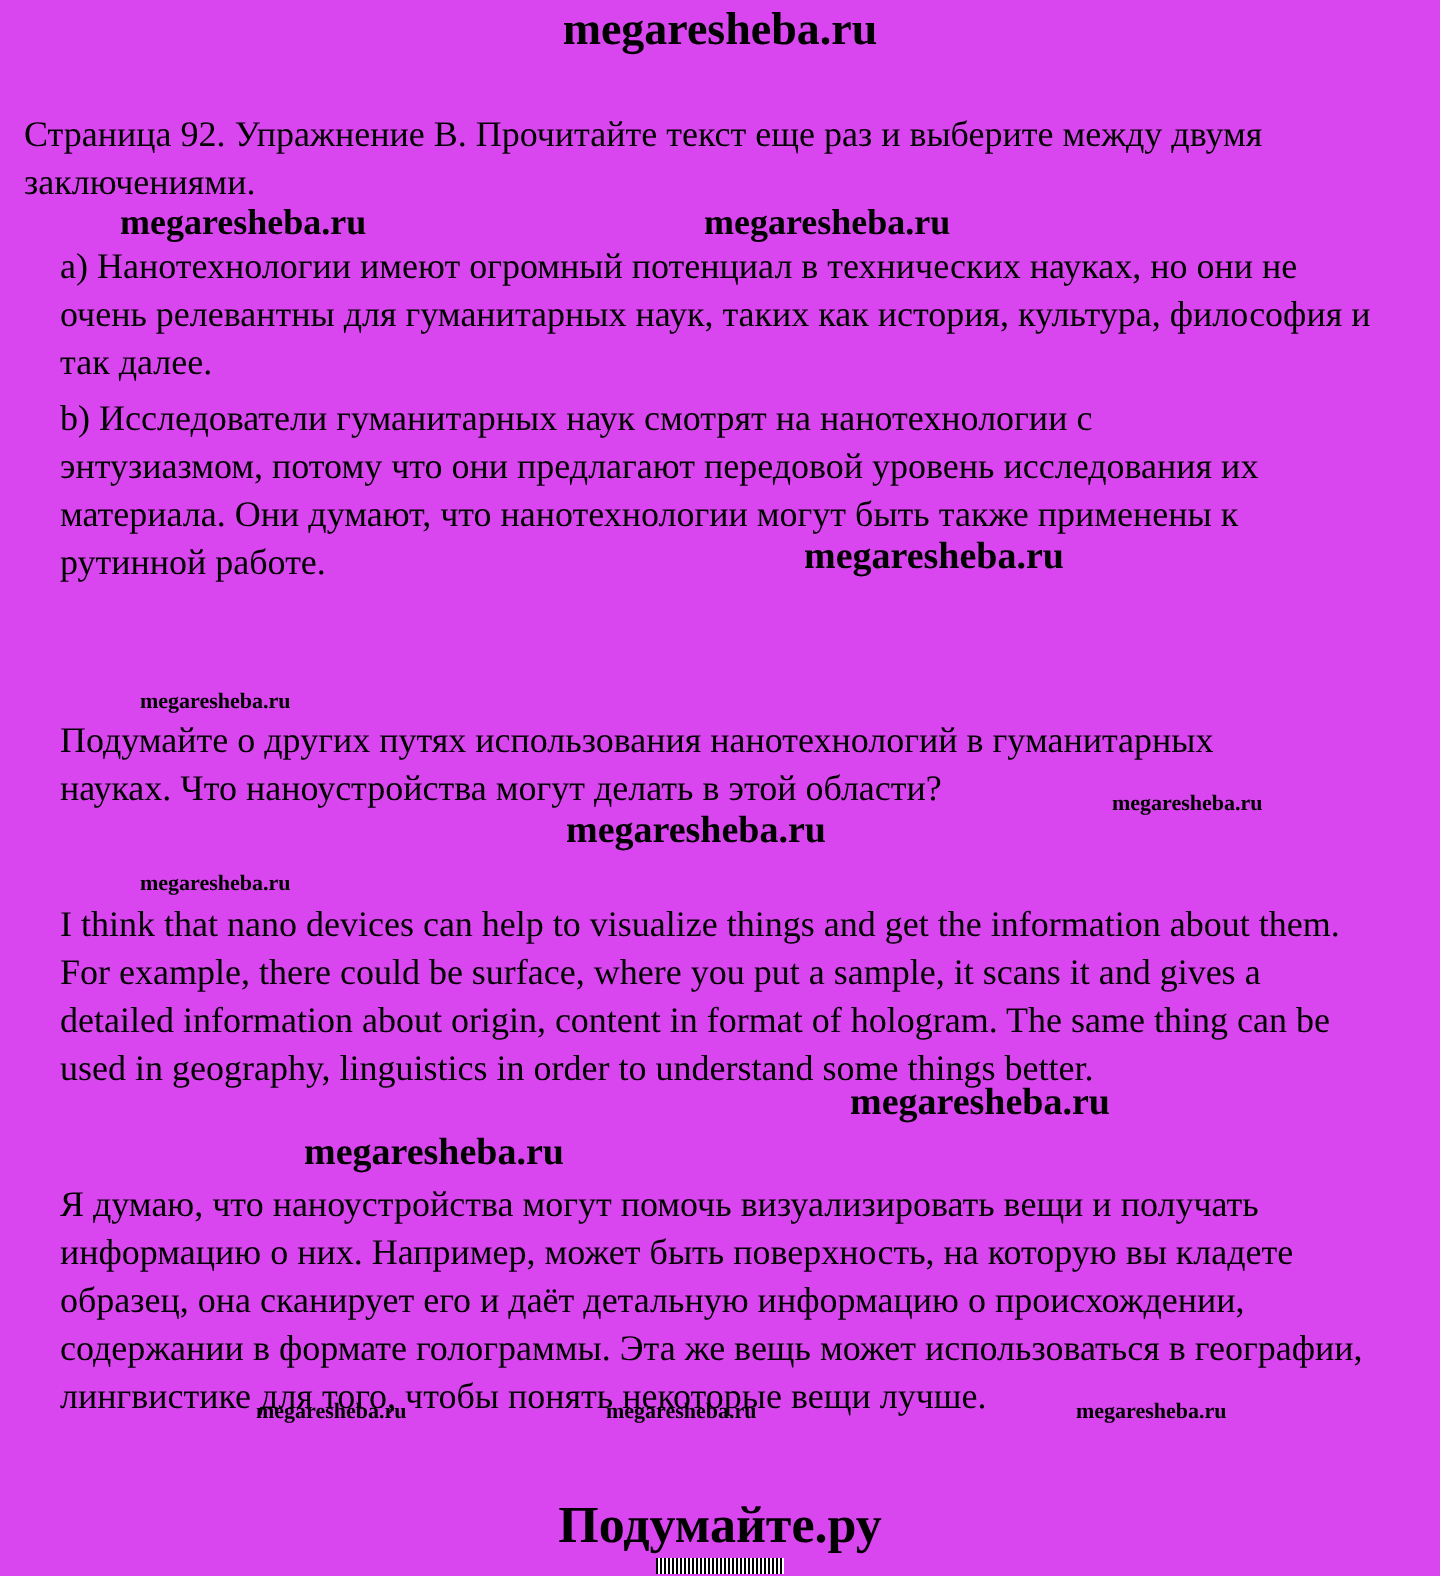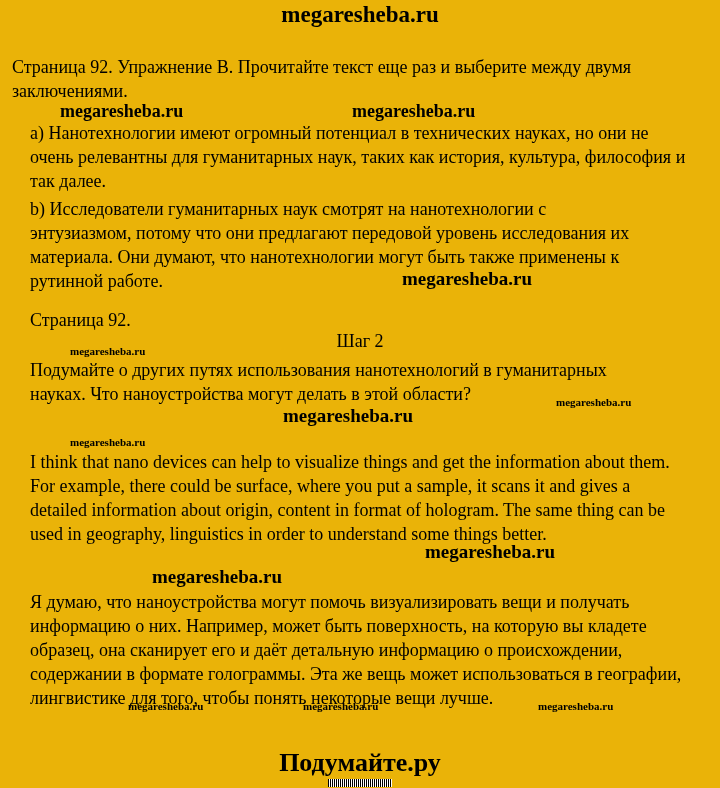--- a/index.html
+++ b/index.html
@@ -1,20 +1,20 @@
 <!DOCTYPE html>
 <html><head>
 <meta charset="utf-8">
 <style>
   html,body{margin:0;padding:0;background:#ffffff;}
   .page{
     position:relative;
     width:720px;
     height:788px;
-    background:#eab308;
+    background:#d946ef;
     font-family:"Liberation Serif", serif;
     color:#000000;
     overflow:hidden;
   }
   .abs{position:absolute;}
   .body-text{
     font-size:18px;
     line-height:24px;
     text-align:left;
   }
@@ -55,23 +55,21 @@
   <div class="abs body-text" style="top:55px;left:12px;width:662px;">Страница 92. Упражнение В. Прочитайте текст еще раз и выберите между двумя заключениями.</div>
 
   <div class="abs wm wm-md" style="top:101px;left:60px;">megaresheba.ru</div>
   <div class="abs wm wm-md" style="top:101px;left:352px;">megaresheba.ru</div>
 
   <div class="abs body-text" style="top:197px;left:30px;width:620px;">b) Исследователи гуманитарных наук смотрят на нанотехнологии с энтузиазмом, потому что они предлагают передовой уровень исследования их материала. Они думают, что нанотехнологии могут быть также применены к рутинной работе.</div>
 
   <div class="abs body-text" style="top:121px;left:30px;width:658px;">a) Нанотехнологии имеют огромный потенциал в технических науках, но они не очень релевантны для гуманитарных наук, таких как история, культура, философия и так далее.</div>
   <div class="abs wm wm-lg" style="top:268px;left:402px;">megaresheba.ru</div>
 
-  <div class="abs body-text" style="top:308px;left:30px;width:300px;">Страница 92.</div>
 
-  <div class="abs center-line" style="top:331px;">Шаг 2</div>
 
   <div class="abs wm wm-sm" style="top:345px;left:70px;">megaresheba.ru</div>
 
   <div class="abs body-text" style="top:358px;left:30px;width:585px;">Подумайте о других путях использования нанотехнологий в гуманитарных науках. Что наноустройства могут делать в этой области?</div>
 
   <div class="abs wm wm-sm" style="top:396px;left:556px;">megaresheba.ru</div>
   <div class="abs wm wm-lg" style="top:405px;left:283px;">megaresheba.ru</div>
 
   <div class="abs wm wm-sm" style="top:436px;left:70px;">megaresheba.ru</div>
 

